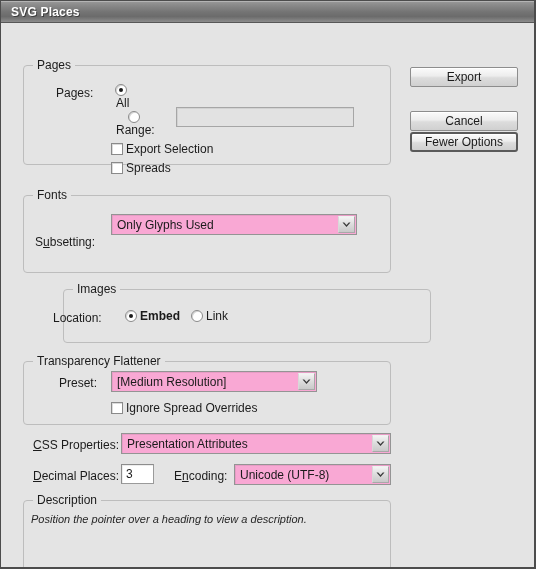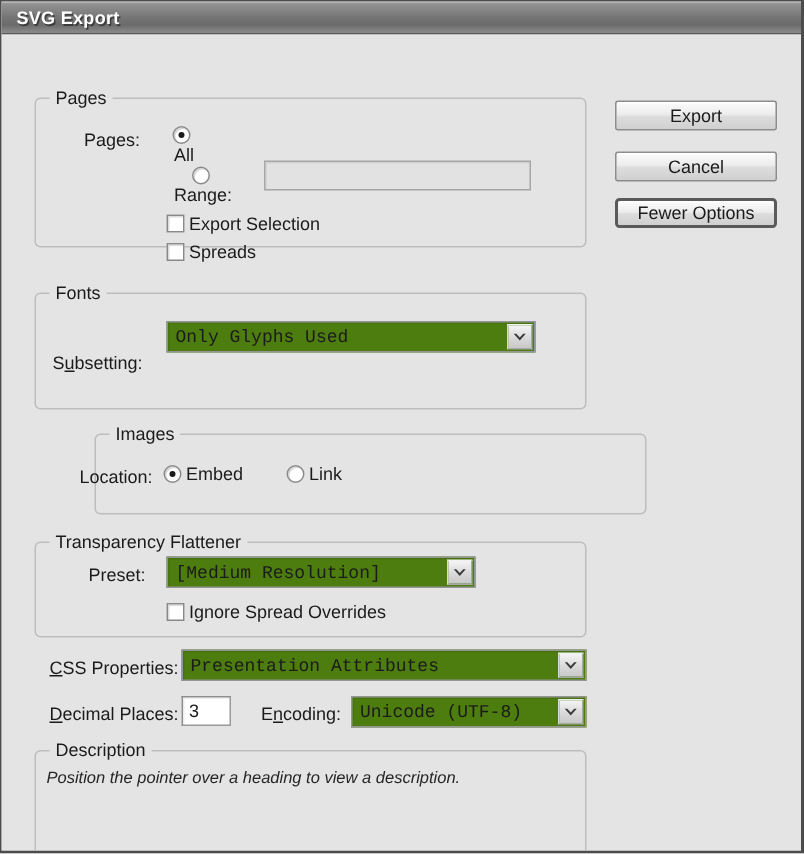--- a/index.html
+++ b/index.html
@@ -146,25 +146,24 @@
   .textbox.disabled {
     background: #e2e2e2;
     border-color: #a6a6a6;
   }
 
   
   .combo {
     position: absolute;
     box-sizing: border-box;
     border: 1px solid #949494;
-    background: #4d7c0f;
+    background: #f9a8d4;
     display: flex;
     align-items: stretch;
     box-shadow: inset 1px 1px 0 rgba(0,0,0,0.07);
-    font-family: Liberation Mono, monospace;
   }
   .combo .combo-value {
     flex: 1 1 auto;
     display: flex;
     align-items: center;
     padding-left: 5px;
     font-size: 12px;
     color: #1b1b1b;
     overflow: hidden;
     white-space: nowrap;
@@ -211,30 +210,30 @@
     line-height: 13px;
     white-space: nowrap;
   }
 </style>
 </head>
 <body>
 
 <div class="window">
 
   <div class="titlebar">
-    <span class="title-text">SVG Export</span>
+    <span class="title-text">SVG Places</span>
   </div>
 
   <div class="client">
 
     <div class="btn" style="left:409px; top:44px; width:108px; height:20px;">
       <span>Export</span>
     </div>
 
-    <div class="btn" style="left:409px; top:78px; width:108px; height:20px;">
+    <div class="btn" style="left:409px; top:88px; width:108px; height:20px;">
       <span>Cancel</span>
     </div>
 
     <div class="btn default" style="left:409px; top:109px; width:108px; height:20px;">
       <span>Fewer Options</span>
     </div>
 
     <div class="group" style="left:22px; top:42px; width:368px; height:100px;">
       <span class="group-title">Pages</span>
     </div>
@@ -279,21 +278,21 @@
           </svg>
       </span>
     </div>
 
     <div class="group" style="left:22px; top:266px; width:368px; height:54px;margin-left:40px;">
       <span class="group-title">Images</span>
     </div>
 
     <span class="lbl" style="position:absolute; left:52px; top:288px;">Location:</span>
 
-    <div class="ctl-row" style="left:108px; top:286px;">
+    <div class="ctl-row" style="left:124px; top:286px;font-weight:bold;">
       <span class="radio on"></span>
       <span class="lbl">Embed</span>
     </div>
 
     <div class="ctl-row" style="left:190px; top:286px;">
       <span class="radio"></span>
       <span class="lbl">Link</span>
     </div>
 
     <div class="group" style="left:22px; top:338px; width:368px; height:64px;">

